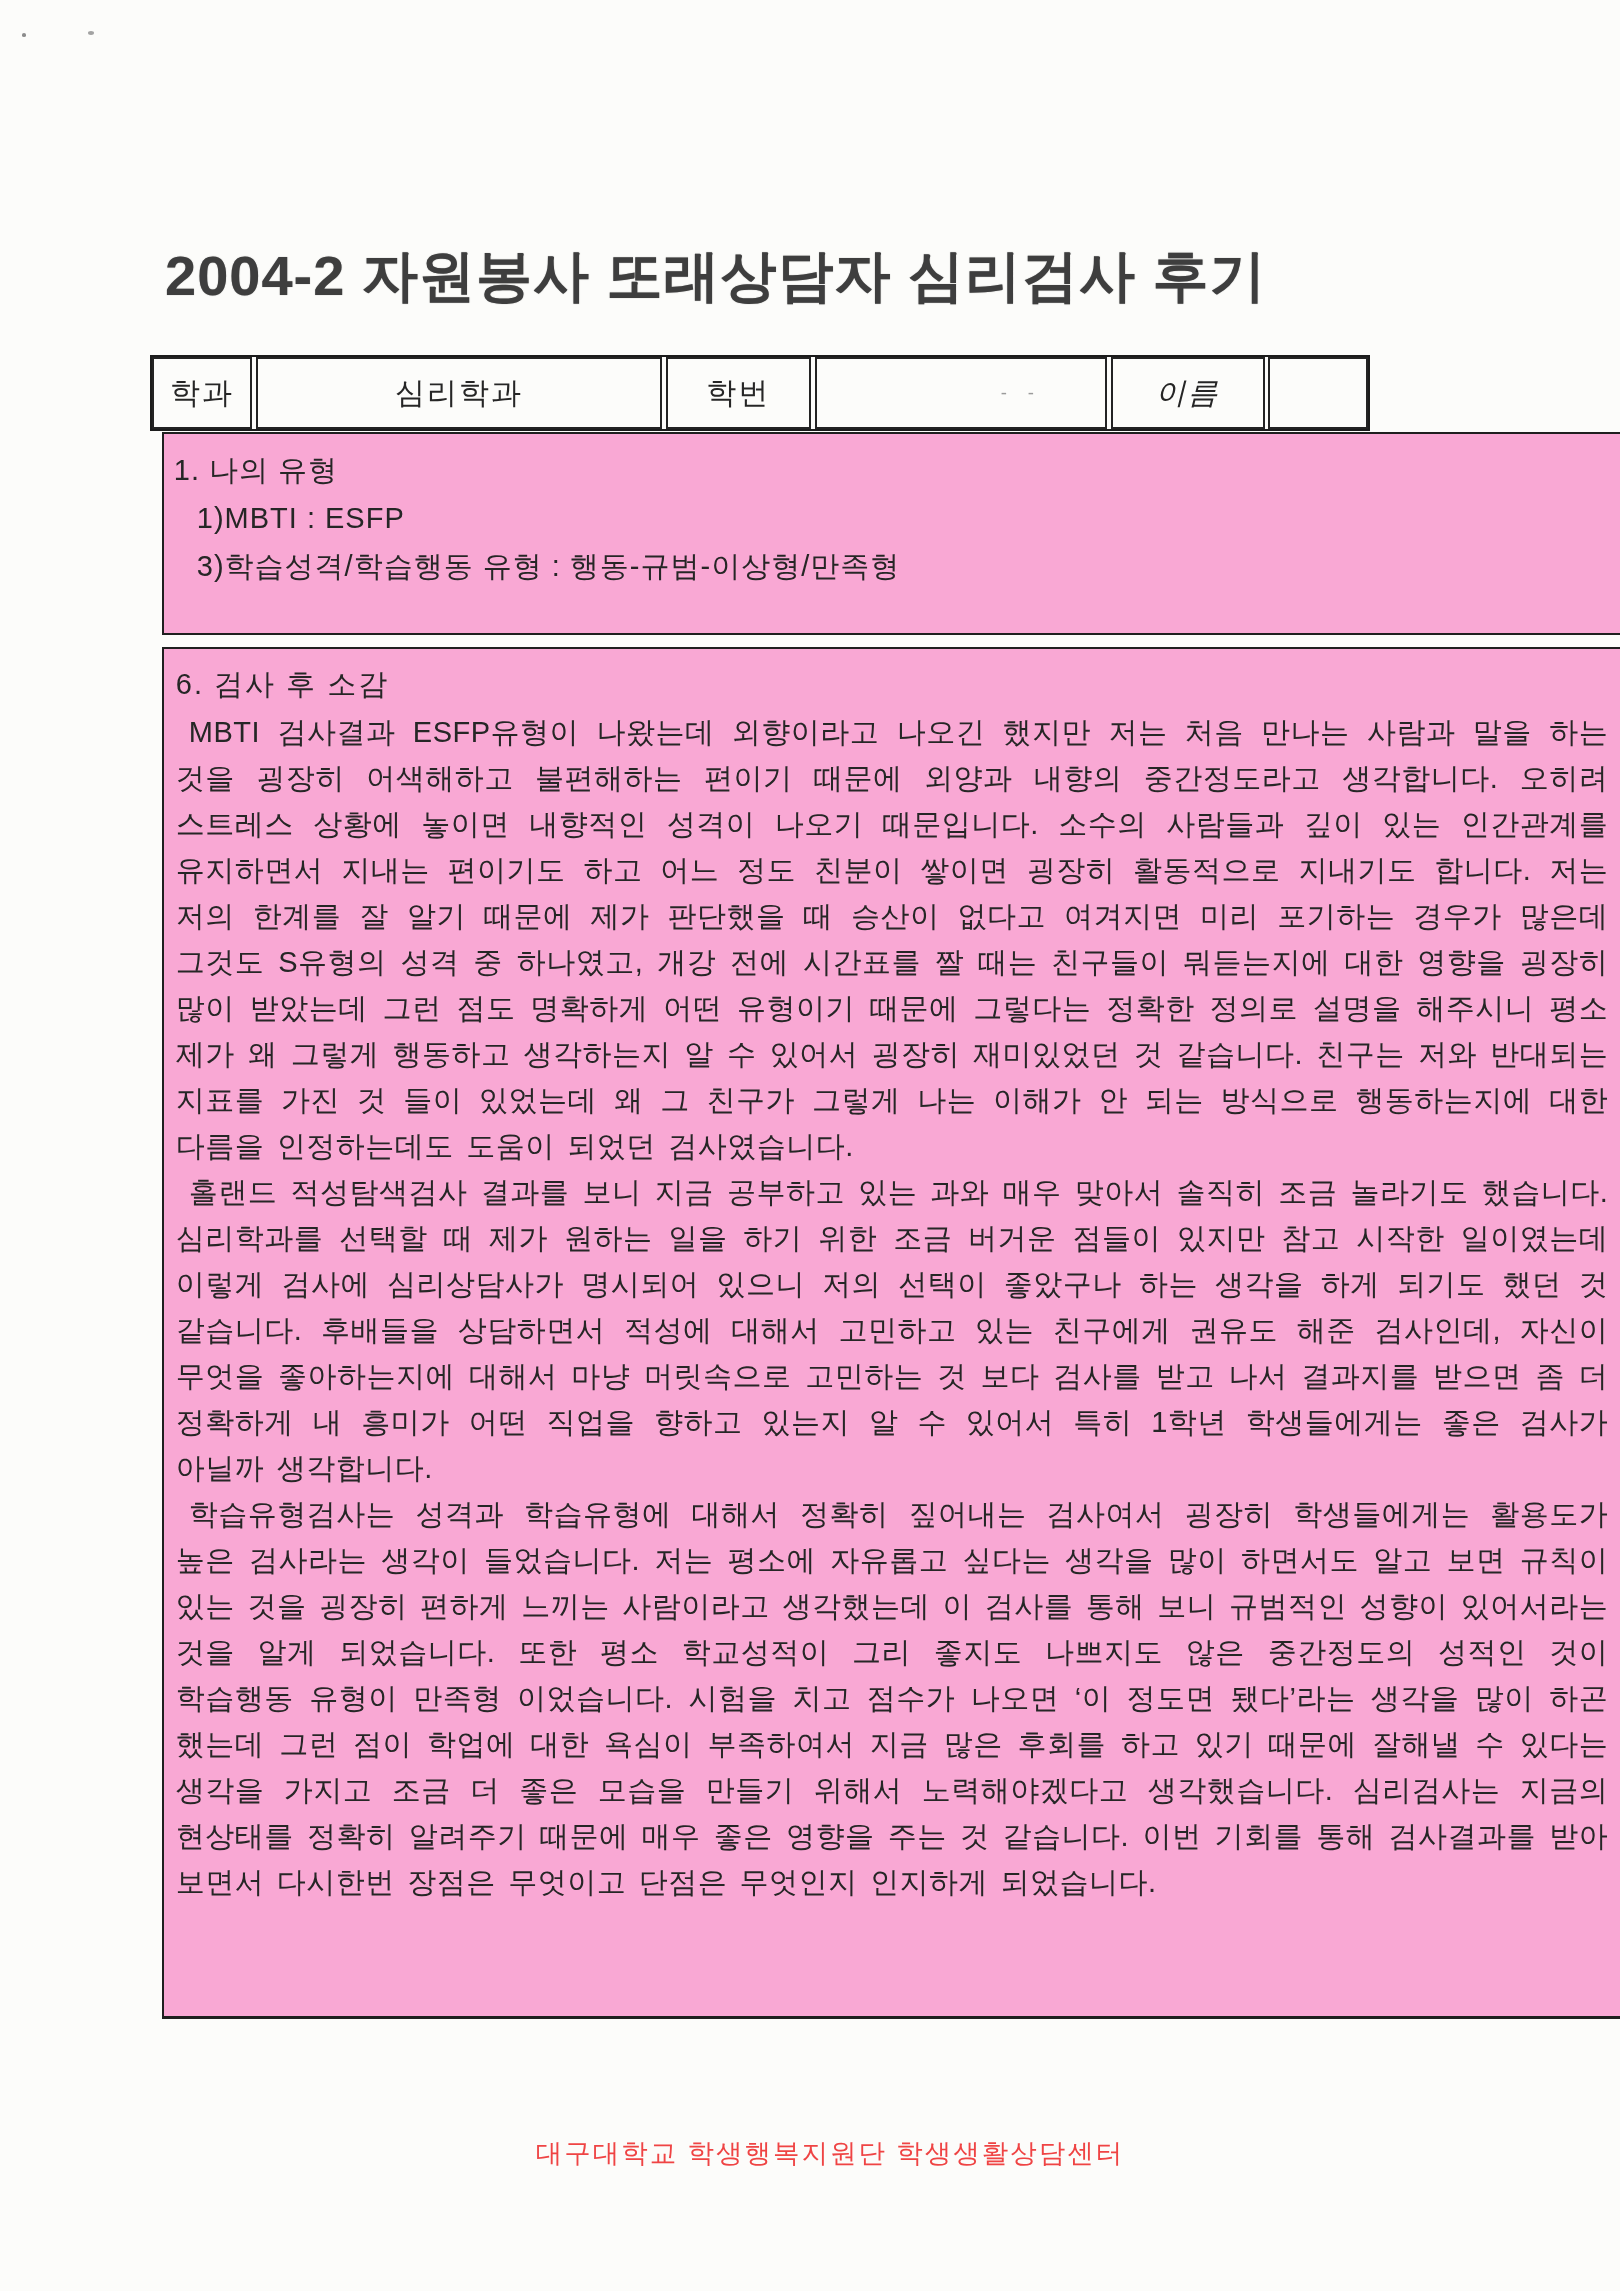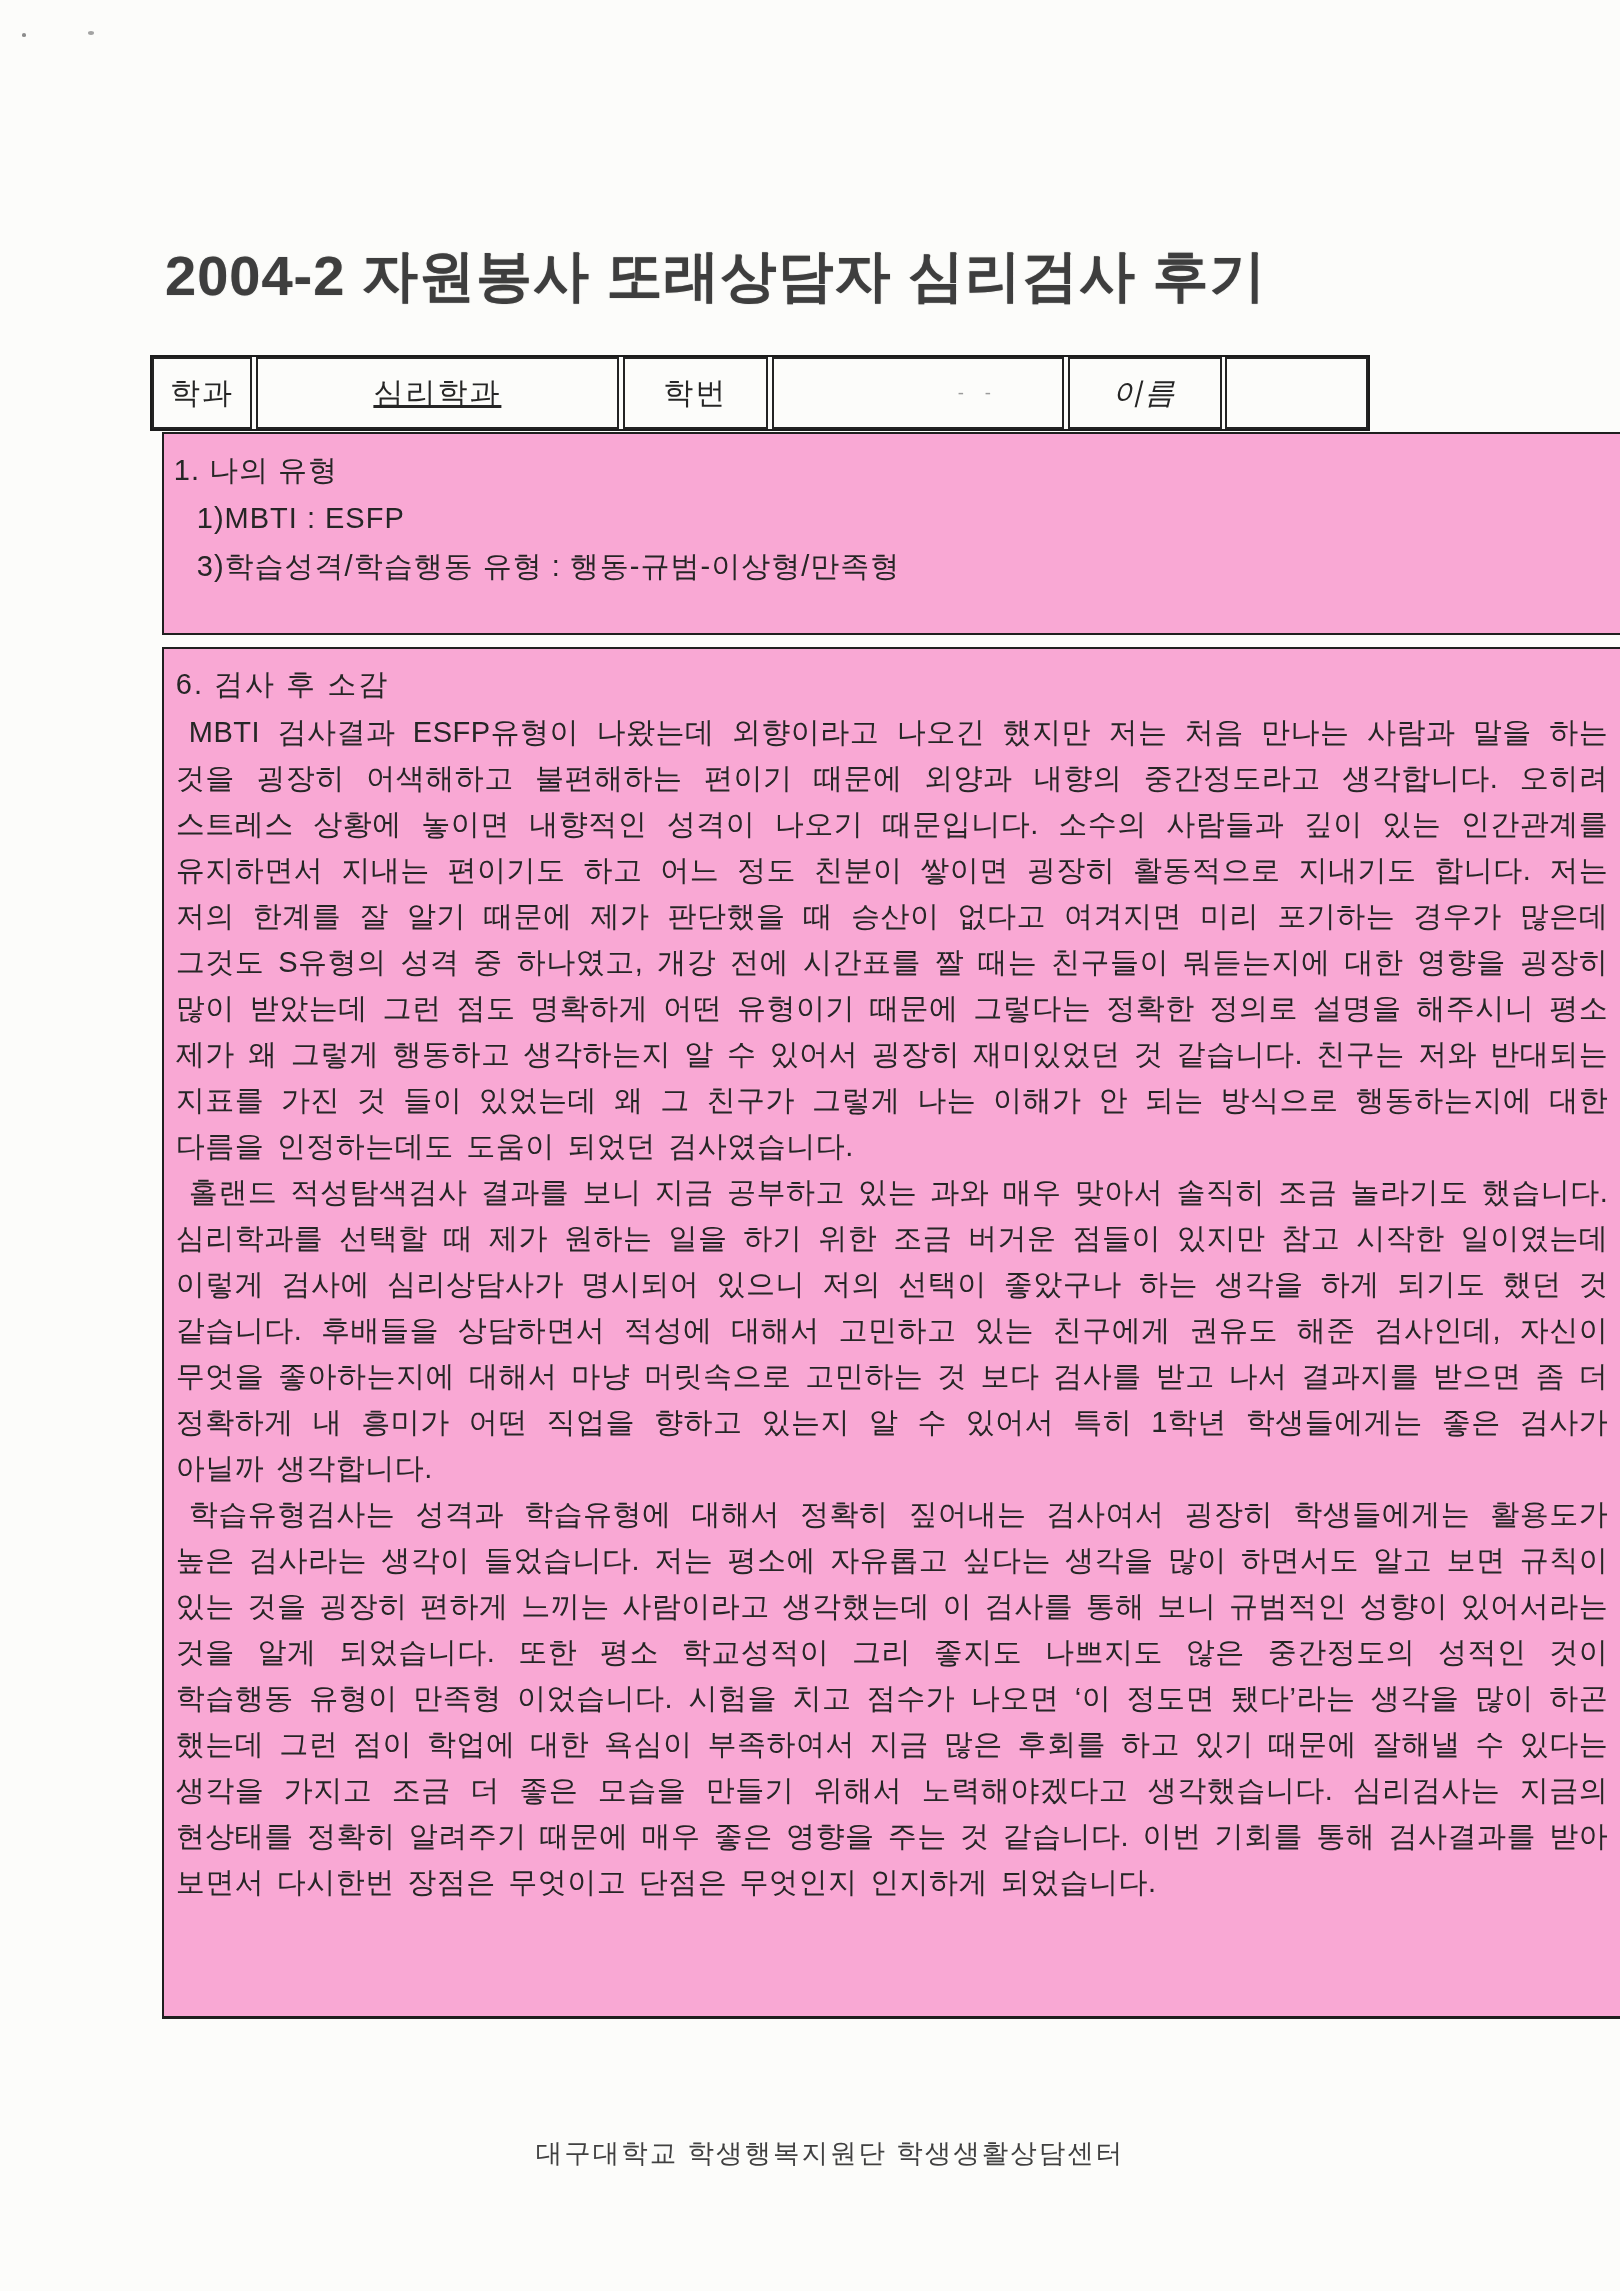--- a/index.html
+++ b/index.html
@@ -34,21 +34,21 @@
   }
   .info-cell{
     box-sizing:border-box;
     border:2px solid #232323;
     display:flex;align-items:center;justify-content:center;
     font-size:30px;letter-spacing:2px;color:#262626;
     background:#fcfcfa;
     overflow:hidden;
   }
   .c-dept-label{width:100px;}
-  .c-dept-value{width:363px;text-decoration:underline;}
+  .c-dept-value{width:406px;}
   .c-sid-label{width:145px;}
   .c-sid-value{width:292px;justify-content:flex-end;padding-right:63px;
     color:#9b9b9b;font-size:18.6px;letter-spacing:7.8px;}
   .c-name-label{width:154px;font-style:italic;}
   .c-name-value{flex:1;}
 
   
   .box{
     position:absolute;left:162px;width:1460px;
     box-sizing:border-box;
@@ -77,21 +77,21 @@
     text-align:justify;
     text-justify:inter-word;
     word-break:keep-all;
     text-indent:.45em;
     word-spacing:3.9px;
   }
 
   .footer-line{
     position:absolute;left:0;top:2135px;width:1620px;
     text-align:center;
-    font-size:26.5px;letter-spacing:2px;color:#404040;
+    font-size:26.5px;letter-spacing:2px;color:#ef4444;
     padding-left:40px;box-sizing:border-box;
   }
 </style>
 </head>
 <body>
 
 <div class="page">
 
   <div class="speck a"></div>
   <div class="speck b"></div>

